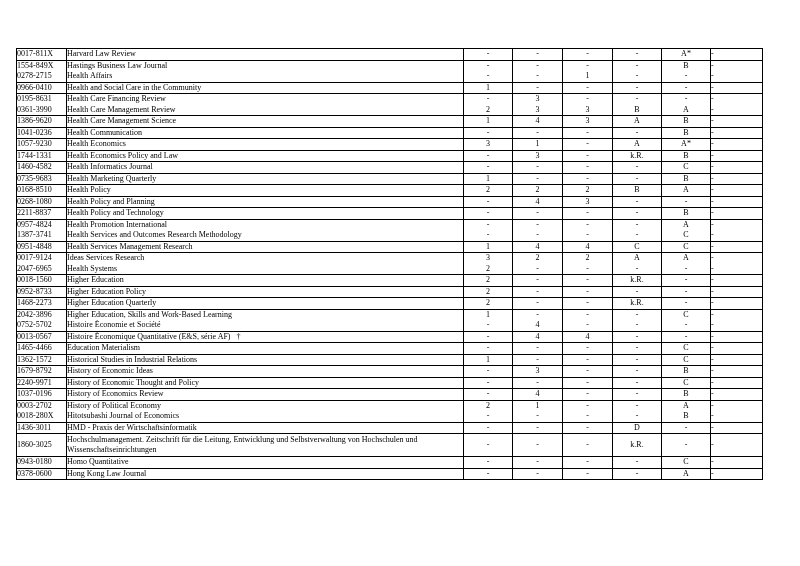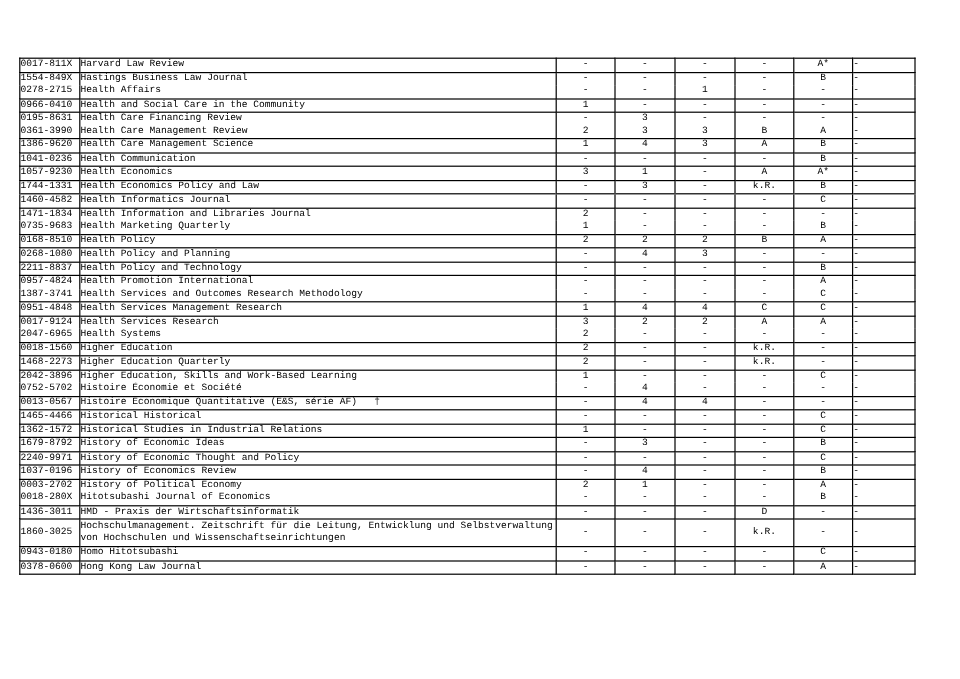--- a/index.html
+++ b/index.html
@@ -5,21 +5,21 @@
   html, body {
     margin: 0;
     padding: 0;
     background: #ffffff;
   }
   .page {
     position: relative;
     width: 800px;
     height: 566px;
     background: #ffffff;
-    font-family: Liberation Mono, monospace;
+    font-family: Liberation Serif, serif;
     color: #000000;
     overflow: hidden;
   }
   table.jtable {
     position: absolute;
     left: 16px;
     top: 48px;
     width: 746px;
     border-collapse: collapse;
     table-layout: fixed;
@@ -181,30 +181,20 @@
         <tr>
           <td class="c-issn">1460-4582</td>
           <td class="c-title">Health Informatics Journal</td>
           <td class="c-val">-</td>
           <td class="c-val">-</td>
           <td class="c-val">-</td>
           <td class="c-val nr">-</td>
           <td class="c-val nl">C</td>
           <td class="c-last">-</td>
         </tr>
-        <tr class="nb">
-          <td class="c-issn">1471-1834</td>
-          <td class="c-title">Health Information and Libraries Journal</td>
-          <td class="c-val">2</td>
-          <td class="c-val">-</td>
-          <td class="c-val">-</td>
-          <td class="c-val nr">-</td>
-          <td class="c-val nl">-</td>
-          <td class="c-last">-</td>
-        </tr>
         <tr class="nt">
           <td class="c-issn">0735-9683</td>
           <td class="c-title">Health Marketing Quarterly</td>
           <td class="c-val">1</td>
           <td class="c-val">-</td>
           <td class="c-val">-</td>
           <td class="c-val nr">-</td>
           <td class="c-val nl">B</td>
           <td class="c-last">-</td>
         </tr>
@@ -263,21 +253,21 @@
           <td class="c-title">Health Services Management Research</td>
           <td class="c-val">1</td>
           <td class="c-val">4</td>
           <td class="c-val">4</td>
           <td class="c-val nr">C</td>
           <td class="c-val nl">C</td>
           <td class="c-last">-</td>
         </tr>
         <tr class="nb">
           <td class="c-issn">0017-9124</td>
-          <td class="c-title">Health Services Research</td>
+          <td class="c-title">Ideas Services Research</td>
           <td class="c-val">3</td>
           <td class="c-val">2</td>
           <td class="c-val">2</td>
           <td class="c-val nr">A</td>
           <td class="c-val nl">A</td>
           <td class="c-last">-</td>
         </tr>
         <tr class="nt">
           <td class="c-issn">2047-6965</td>
           <td class="c-title">Health Systems</td>
@@ -292,20 +282,30 @@
           <td class="c-issn">0018-1560</td>
           <td class="c-title">Higher Education</td>
           <td class="c-val">2</td>
           <td class="c-val">-</td>
           <td class="c-val">-</td>
           <td class="c-val nr">k.R.</td>
           <td class="c-val nl">-</td>
           <td class="c-last">-</td>
         </tr>
         <tr>
+          <td class="c-issn">0952-8733</td>
+          <td class="c-title">Higher Education Policy</td>
+          <td class="c-val">2</td>
+          <td class="c-val">-</td>
+          <td class="c-val">-</td>
+          <td class="c-val nr">-</td>
+          <td class="c-val nl">-</td>
+          <td class="c-last">-</td>
+        </tr>
+        <tr>
           <td class="c-issn">1468-2273</td>
           <td class="c-title">Higher Education Quarterly</td>
           <td class="c-val">2</td>
           <td class="c-val">-</td>
           <td class="c-val">-</td>
           <td class="c-val nr">k.R.</td>
           <td class="c-val nl">-</td>
           <td class="c-last">-</td>
         </tr>
         <tr class="nb">
@@ -333,21 +333,21 @@
           <td class="c-title">Histoire Économique Quantitative (E&amp;S, série AF) &nbsp;&nbsp;†</td>
           <td class="c-val">-</td>
           <td class="c-val">4</td>
           <td class="c-val">4</td>
           <td class="c-val nr">-</td>
           <td class="c-val nl">-</td>
           <td class="c-last">-</td>
         </tr>
         <tr>
           <td class="c-issn">1465-4466</td>
-          <td class="c-title">Historical Historical</td>
+          <td class="c-title">Education Materialism</td>
           <td class="c-val">-</td>
           <td class="c-val">-</td>
           <td class="c-val">-</td>
           <td class="c-val nr">-</td>
           <td class="c-val nl">C</td>
           <td class="c-last">-</td>
         </tr>
         <tr>
           <td class="c-issn">1362-1572</td>
           <td class="c-title">Historical Studies in Industrial Relations</td>
@@ -423,21 +423,21 @@
           <td class="c-title">Hochschulmanagement. Zeitschrift für die Leitung, Entwicklung und Selbstverwaltung von Hochschulen und Wissenschaftseinrichtungen</td>
           <td class="c-val">-</td>
           <td class="c-val">-</td>
           <td class="c-val">-</td>
           <td class="c-val nr">k.R.</td>
           <td class="c-val nl">-</td>
           <td class="c-last">-</td>
         </tr>
         <tr>
           <td class="c-issn">0943-0180</td>
-          <td class="c-title">Homo Hitotsubashi</td>
+          <td class="c-title">Homo Quantitative</td>
           <td class="c-val">-</td>
           <td class="c-val">-</td>
           <td class="c-val">-</td>
           <td class="c-val nr">-</td>
           <td class="c-val nl">C</td>
           <td class="c-last">-</td>
         </tr>
         <tr>
           <td class="c-issn">0378-0600</td>
           <td class="c-title">Hong Kong Law Journal</td>

